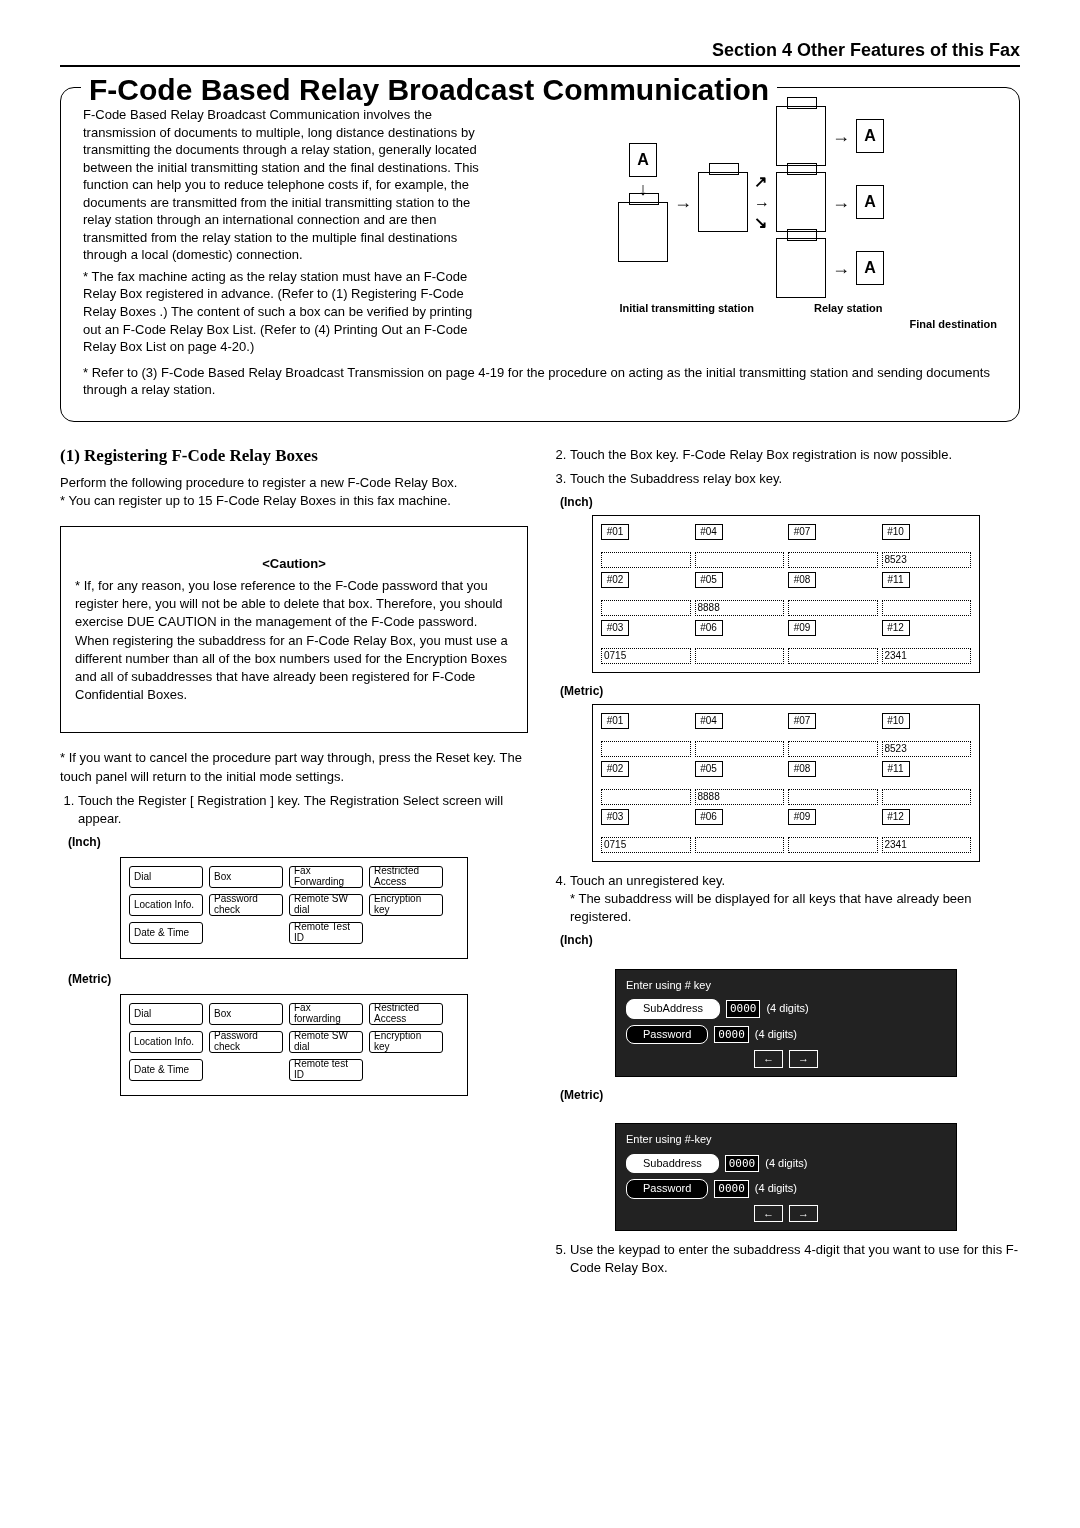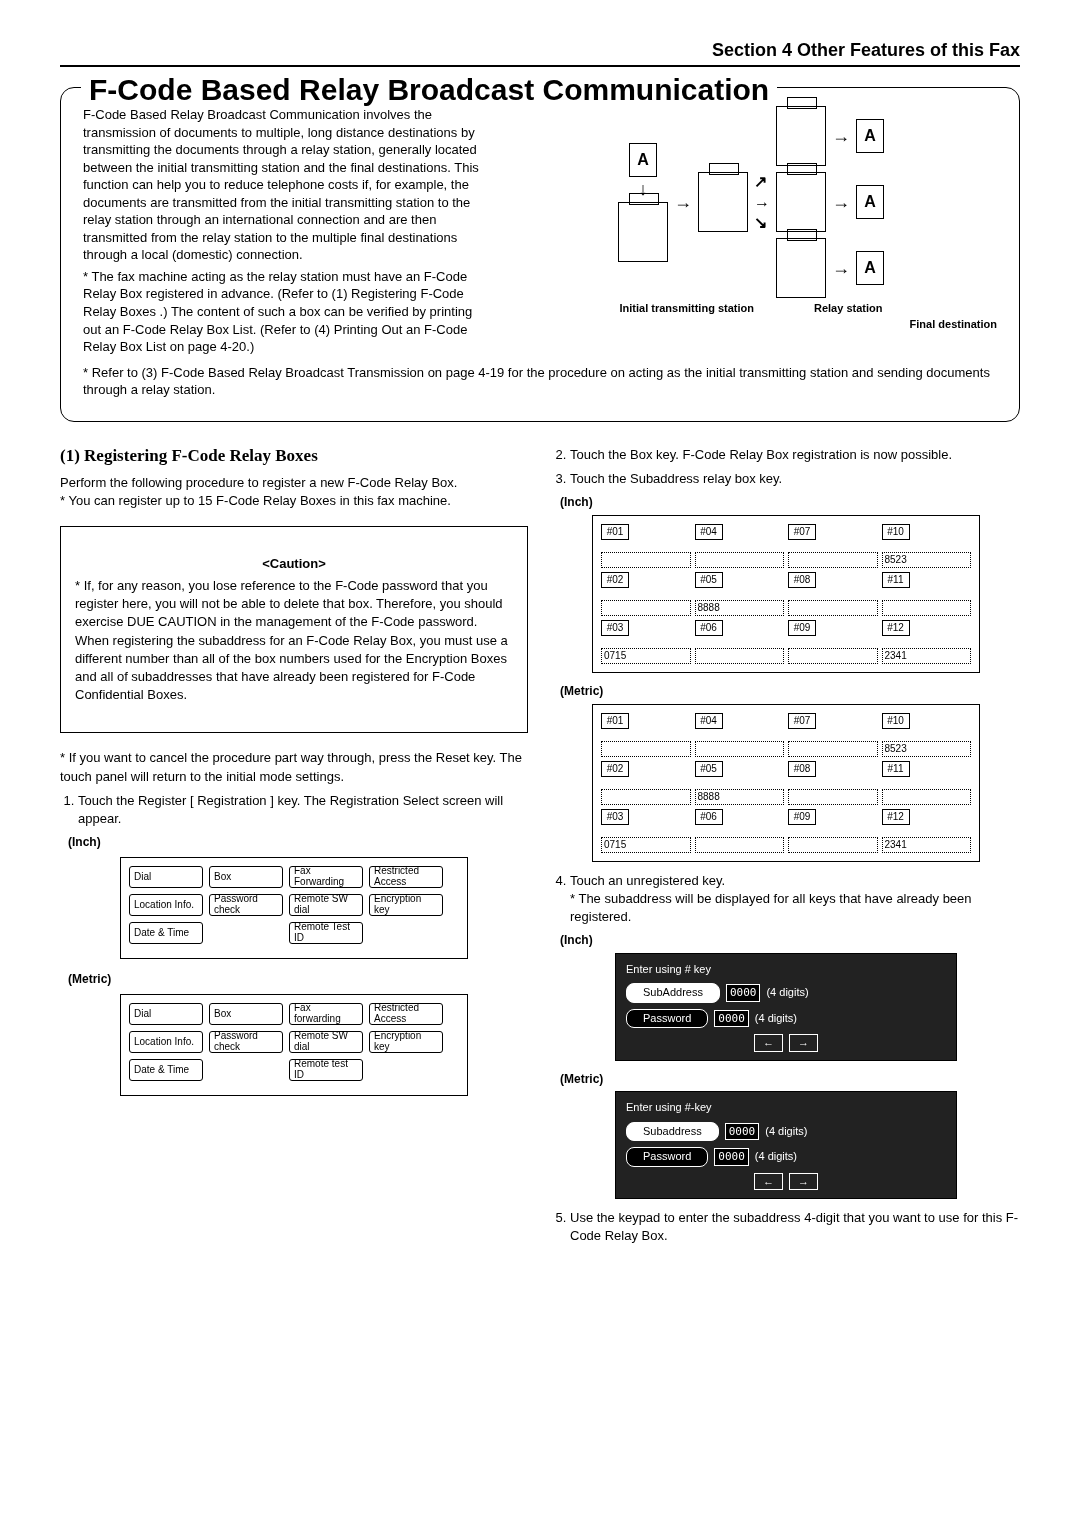--- a/index.html
+++ b/index.html
@@ -137,21 +137,21 @@
     flex:1;
     padding:0 2px;
     display:flex;align-items:center;margin-top:12px;
   }
   .small-label { font-weight:bold; font-size:12px; margin:6px 0 2px 8px;}
   .entry-panel {
     border:1px solid #000;
     background:#222;
     color:#fff;
     width:320px;
-    margin:4px auto 10px auto;
+    margin:20px auto 10px auto;
     padding:8px 10px;
     font-size:11px;
   }
   .entry-panel .line { margin-bottom:6px; display:flex; align-items:center; gap:6px;}
   .entry-panel .tag {
     background:#fff;color:#000;border:1px solid #fff;padding:1px 16px;font-weight:normal;border-radius:8px;
   }
   .entry-panel .tag.inv {
     background:#000;color:#fff;border:1px solid #fff;
   }

